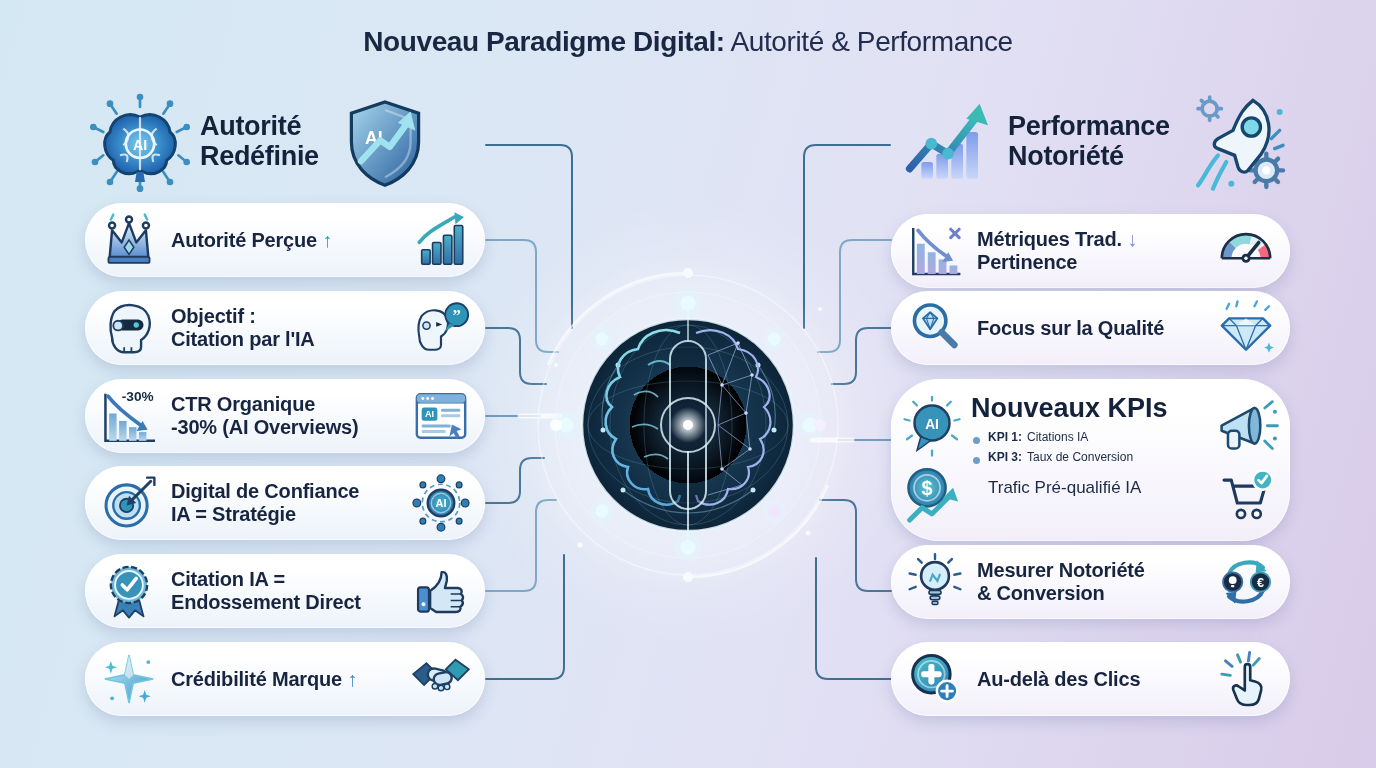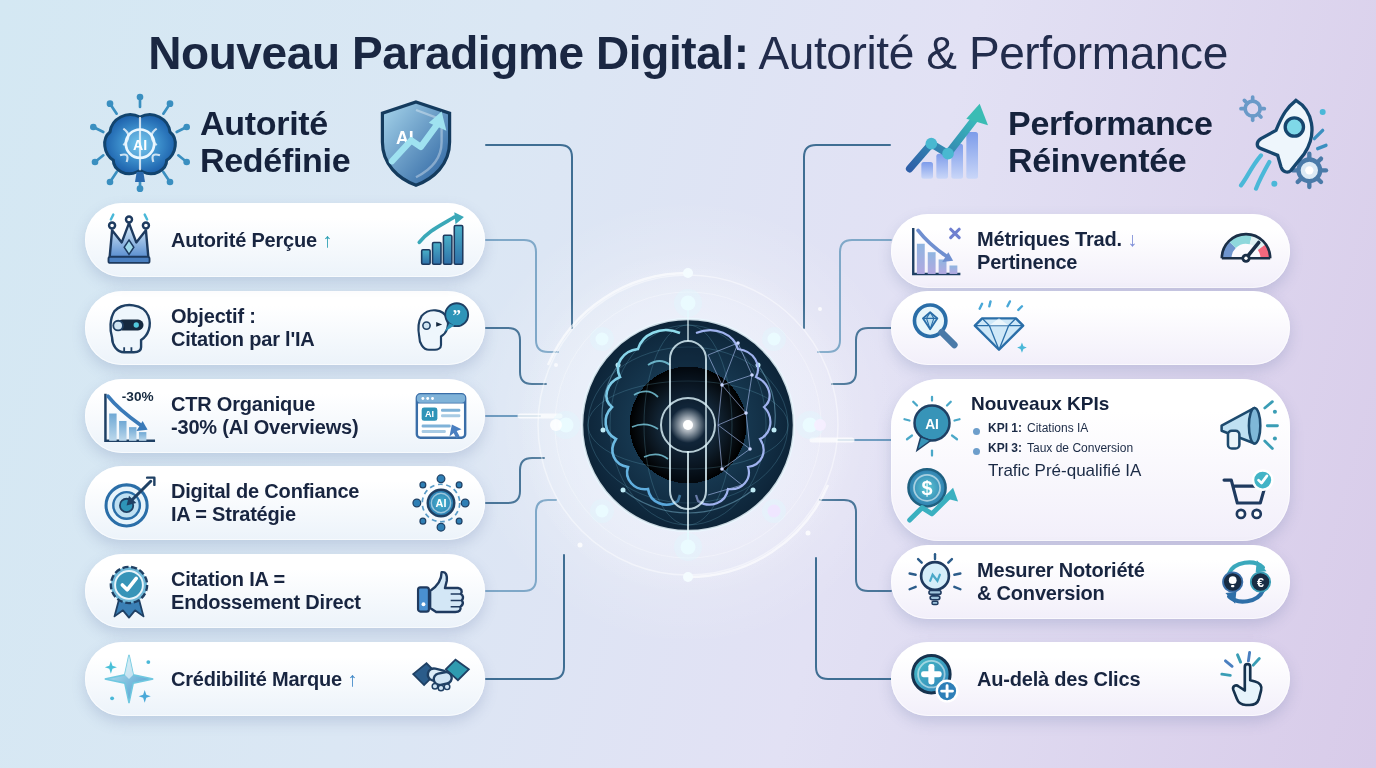--- a/index.html
+++ b/index.html
@@ -2,41 +2,41 @@
 <html><head>
 <meta charset="utf-8">
 <style>
   html,body{margin:0;padding:0;background:#c9d4e8;}
   .stage{position:relative;width:1376px;height:768px;overflow:hidden;
     font-family:"Liberation Sans",sans-serif;
     background:
       radial-gradient(circle 320px at 50% 55%, rgba(255,255,255,.55), rgba(255,255,255,0) 70%),
       linear-gradient(105deg,#d4e8f3 0%,#dbe7f4 34%,#e2e1f4 62%,#d8cbe9 100%);}
   .title{position:absolute;top:26px;left:0;width:100%;text-align:center;
-    font-size:46px;color:#1a2742;letter-spacing:-.4px;z-index:4;}
+    font-size:28px;color:#1a2742;letter-spacing:-.4px;z-index:4;}
   .title b{font-weight:800;}
   .title span{font-weight:400;color:#222c4c;}
   .colhead{position:absolute;top:92px;display:flex;align-items:center;gap:8px;z-index:4;}
-  .colhead .ht{font-size:34px;font-weight:800;color:#15223c;line-height:1.1;letter-spacing:-.3px;}
+  .colhead .ht{font-size:27px;font-weight:800;color:#15223c;line-height:1.1;letter-spacing:-.3px;}
   .pill{position:absolute;left:85px;width:400px;height:74px;border-radius:40px;
     background:linear-gradient(180deg,#ffffff 20%,#ecf3fa);
     box-shadow:0 6px 14px rgba(90,110,160,.22), 0 0 0 1px rgba(255,255,255,.6) inset;
     display:flex;align-items:center;padding:0 12px;box-sizing:border-box;z-index:3;}
   .pill.right{left:891px;width:399px;background:linear-gradient(180deg,#ffffff 20%,#f2effa);}
   .pill .ic{flex:0 0 64px;display:flex;justify-content:center;align-items:center;}
   .pill .txt{flex:1;font-weight:700;font-size:20px;line-height:1.14;color:#182540;
     padding:0 4px 0 10px;letter-spacing:-.2px;}
   .up{color:#2b9fb3;font-weight:800;}
   .up2{color:#4189c8;font-weight:800;}
   .down{color:#7e8ed8;font-weight:800;}
   .tall{height:162px;border-radius:48px;padding:10px 10px;align-items:stretch;}
   .kcol{flex:0 0 62px;display:flex;flex-direction:column;justify-content:space-between;
     align-items:center;padding:6px 0;}
   .kmid{flex:1;padding:4px 2px 2px 8px;}
-  .ktitle{font-size:19px;font-weight:800;color:#15223c;margin-bottom:7px;}
+  .ktitle{font-size:27px;font-weight:800;color:#15223c;margin-bottom:7px;}
   .krow{display:flex;align-items:flex-start;font-size:12px;color:#1b2a45;margin-bottom:6px;line-height:1.15;}
   .krow .dot{flex:0 0 7px;height:7px;border-radius:50%;background:#6d9ecb;margin:6px 8px 0 2px;}
   .krow b{font-weight:800;margin-right:5px;white-space:nowrap;}
   .k2{font-size:17px;color:#1b2a45;margin:-3px 0 0 17px;line-height:1.15;}
   svg{display:block;}
   .connect,.center-art{position:absolute;top:0;left:0;}
   .connect{z-index:1;}
   .center-art{z-index:2;}
 </style>
 </head>
@@ -254,21 +254,21 @@
         <rect x="32" y="31" width="7" height="21" rx="1.5" fill="url(#gbars)"></rect>
         <rect x="41" y="24" width="7" height="28" rx="1.5" fill="url(#gbars)"></rect>
         <path d="M7,46 L20,31 L30,37 L47,15" fill="none" stroke="url(#glin)" stroke-width="4.5" stroke-linecap="round" stroke-linejoin="round"></path>
         <circle cx="20" cy="31" r="3.5" fill="#49b8d0"></circle>
           <circle cx="30" cy="37" r="3.5" fill="#49b8d0"></circle>
         <path d="M49,7 L54,20 L41,16 Z" fill="#3abcb4"></path>
       </svg>
     </span>
     <div class="ht">
       <div>Performance</div>
-        <div>Réinventée</div>
+        <div>Notoriété</div>
     </div>
     <span style="margin-left:8px">
       <svg width="104" height="100" viewBox="0 0 60 60">
         <g stroke="#6a9ac8" stroke-width="2.2" fill="none">
           <circle cx="13" cy="10" r="4.5"></circle>
           <g stroke-linecap="round">
               <line x1="13" y1="3" x2="13" y2="5.5"></line>
               <line x1="13" y1="14.5" x2="13" y2="17"></line>
               <line x1="6" y1="10" x2="8.5" y2="10"></line>
               <line x1="17.5" y1="10" x2="20" y2="10"></line>
@@ -528,20 +528,21 @@
 
   <div class="pill right" style="top:291px">
     <span class="ic">
       <svg width="58" height="58" viewBox="0 0 48 48">
         <circle cx="20" cy="18" r="13" fill="#e8f6fb" stroke="#2a6ea8" stroke-width="3"></circle>
         <path d="M20,11 L26,16 L20,25 L14,16 Z" fill="#bfe2f2" stroke="#2a6ea8" stroke-width="1.5" stroke-linejoin="round"></path>
         <path d="M14,16 H26 M20,11 L17,16 L20,25 M20,11 L23,16 L20,25" stroke="#2a6ea8" stroke-width=".9" fill="none"></path>
         <line x1="29.5" y1="27.5" x2="40" y2="38" stroke="#4a7aa8" stroke-width="5.5" stroke-linecap="round"></line>
       </svg>
     </span>
+    <span class="txt"><span>Focus sur la Qualité</span></span>
     <span class="ic">
       <svg width="60" height="58" viewBox="0 0 48 48">
         <path d="M10,16 H38 L44,22 L24,42 L4,22 Z" fill="#cfe8f8" stroke="#2a6ea8" stroke-width="2" stroke-linejoin="round"></path>
         <path d="M4,22 H44 M10,16 L16,22 L24,42 M38,16 L32,22 L24,42 M16,22 H32" fill="none" stroke="#2a6ea8" stroke-width="1.1"></path>
         <path d="M16,22 L24,16 L32,22" fill="rgba(255,255,255,.6)" stroke="none"></path>
         <path d="M8,8 L10,4 M16,6 L17,2 M31,6 L33,2 M40,9 L43,6" stroke="#49a8d8" stroke-width="2" stroke-linecap="round"></path>
         <path d="M43,36 L44.2,39 L47,40.2 L44.2,41.4 L43,44.4 L41.8,41.4 L39,40.2 L41.8,39 Z" fill="#49b8d8"></path>
       </svg>
     </span>
   </div>
@@ -581,21 +582,21 @@
         </svg>
       </span>
     </div>
     <div class="kmid">
       <div class="ktitle">Nouveaux KPIs</div>
       <div class="krow">
           <span class="dot"></span>
           <b>KPI 1:</b>
           <span>Citations IA</span>
         </div>
-      <div class="krow" style="margin-bottom:8px">
+      <div class="krow" style="margin-bottom:16px">
           <span class="dot"></span>
           <b>KPI 3:</b>
           <span>Taux de Conversion</span>
         </div>
       <div class="k2">Trafic Pré-qualifié IA</div>
     </div>
     <div class="kcol">
       <span>
         <svg width="66" height="64" viewBox="0 0 52 50">
           <polygon points="6,24 32,10 32,38 6,28" fill="#bfe0f2" stroke="#1d4a6e" stroke-width="2" stroke-linejoin="round"></polygon>

